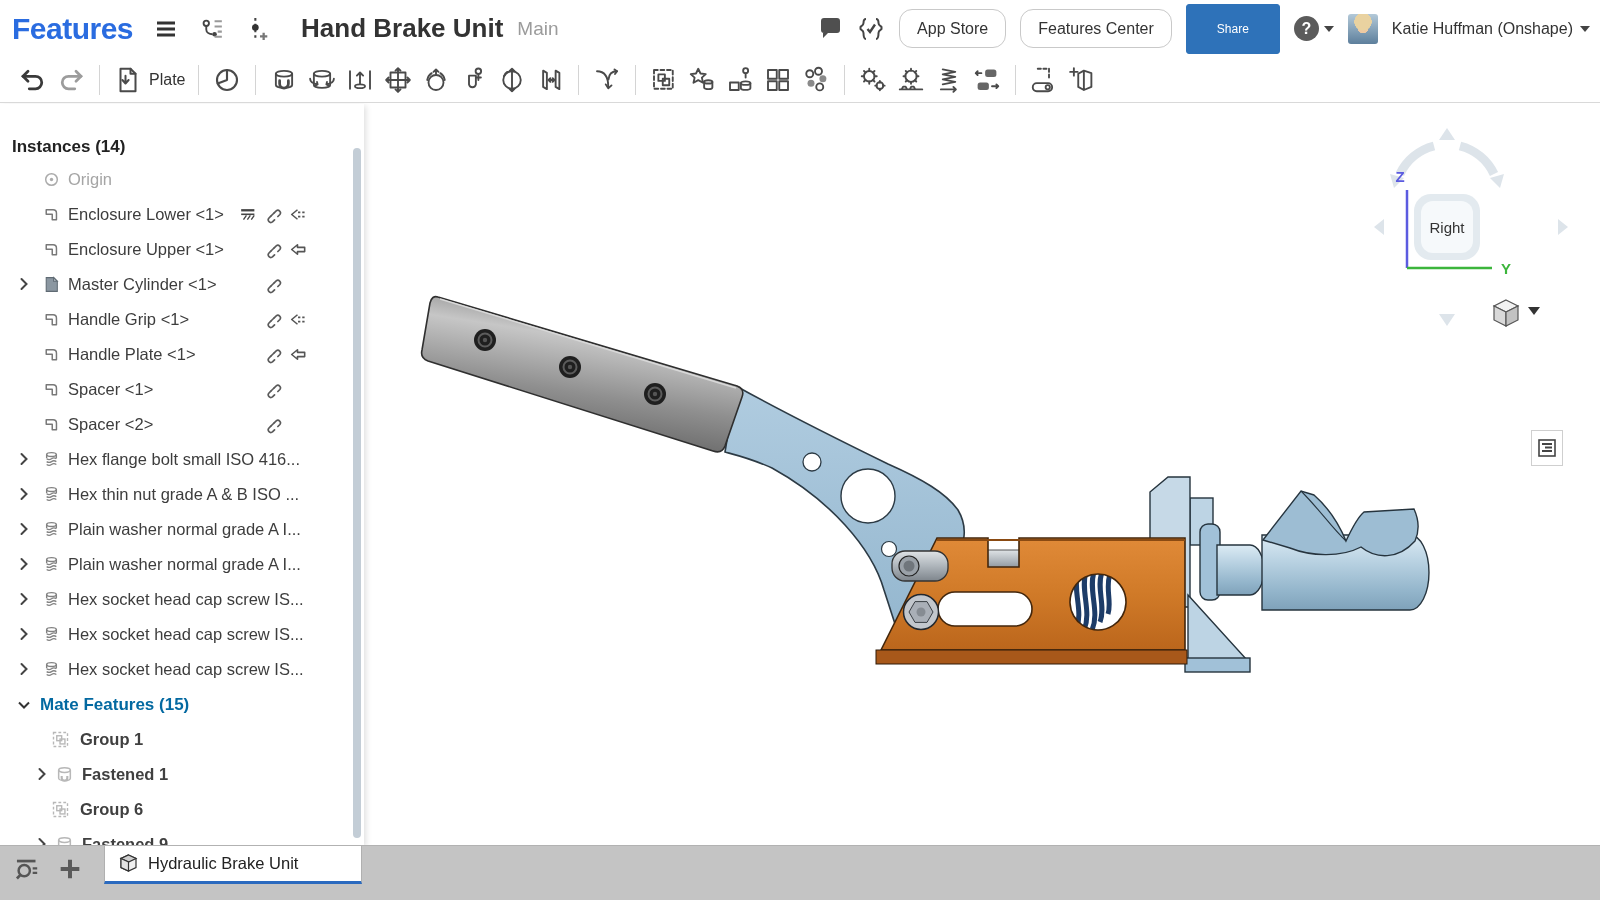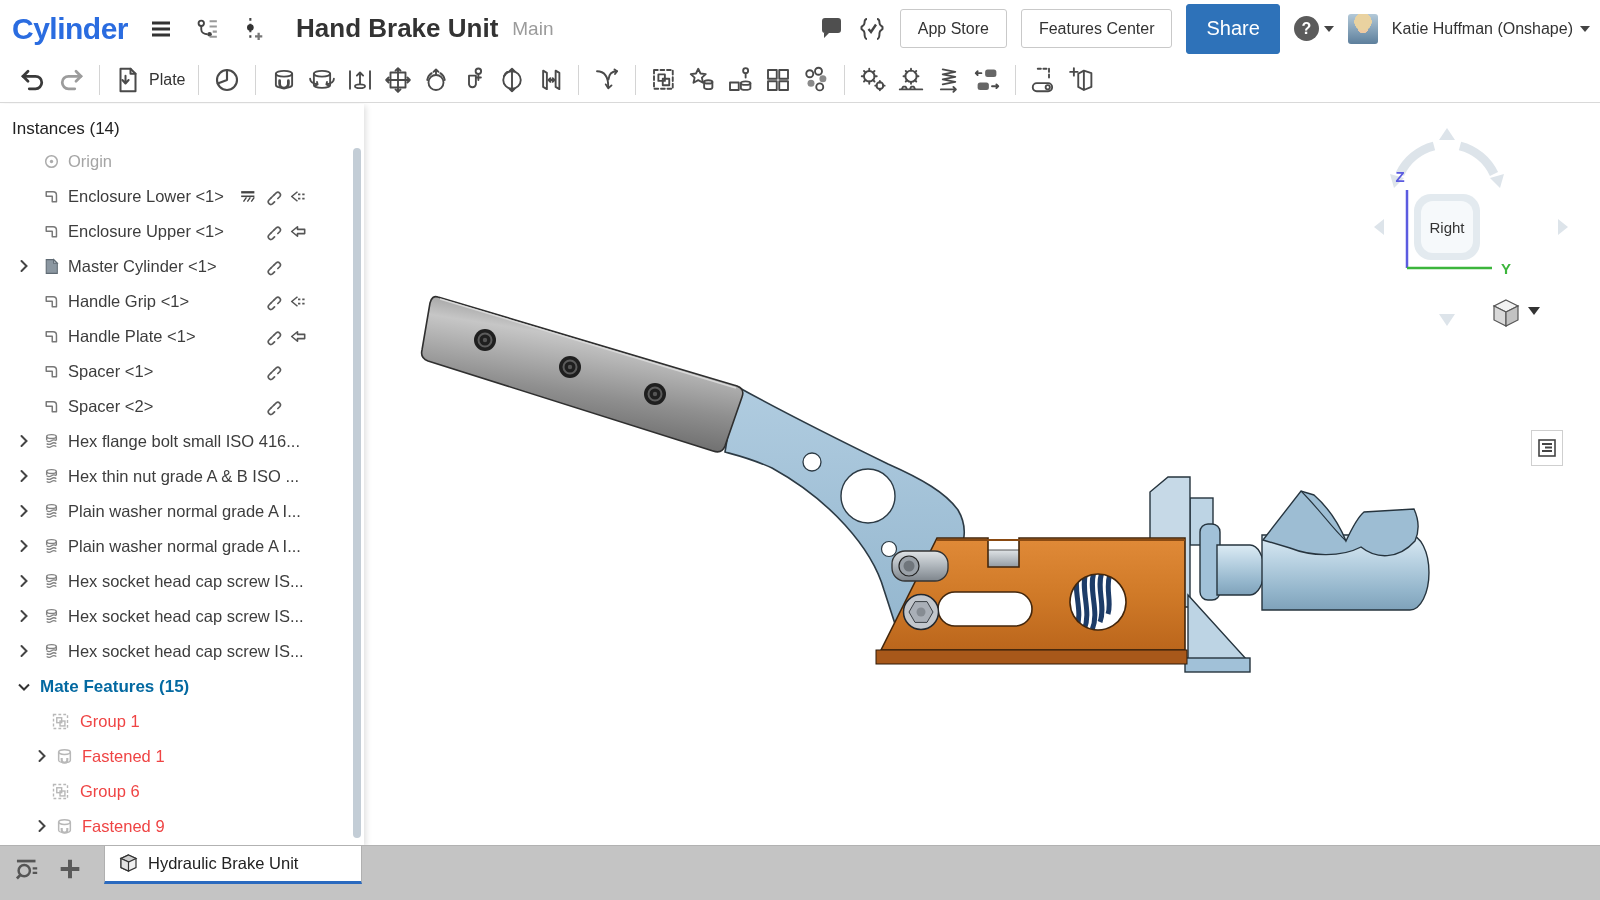--- a/index.html
+++ b/index.html
@@ -13,25 +13,25 @@
     --spring-navy:#1d3c68;
   }
   
   .header{position:absolute;top:0;left:0;width:1600px;height:57px;background:#fff;
     display:flex;align-items:center;z-index:10;}
   .logo{font-size:30px;font-weight:bold;color:var(--logo-blue);margin-left:12px;letter-spacing:-.5px;}
   .hicon{margin-left:20px;display:flex;align-items:center;cursor:pointer;}
   .doc-title{font-size:26px;font-weight:bold;color:#333;margin-left:28px;white-space:nowrap;}
   .workspace{font-size:19px;color:#9b9b9b;margin-left:14px;margin-top:0;}
   .header-right{position:absolute;right:10px;top:0;height:57px;display:flex;align-items:center;gap:14px;}
-  .hbtn{height:39px;background:#fff;border:1px solid #c9c9c9;border-radius:3px;
+  .hbtn{height:39px;background:#fff;border:1px solid #c9c9c9;border-radius:13px;
     font-size:16px;color:#333;padding:0 17px;display:flex;align-items:center;cursor:pointer;
     font-family:"Liberation Sans",sans-serif;}
   .share-btn{height:50px;background:var(--share-blue);border:1px solid var(--share-blue);
-    border-radius:3px;color:#fff;font-size:20px;padding:0 19px;display:flex;align-items:center;cursor:pointer;}
+    border-radius:3px;color:#fff;font-size:12px;padding:0 30px;display:flex;align-items:center;cursor:pointer;}
   .help-wrap{display:flex;align-items:center;gap:5px;cursor:pointer;}
   .help-circle{width:25px;height:25px;border-radius:50%;background:#5b5b5b;color:#fff;
     font-size:16px;font-weight:bold;display:flex;align-items:center;justify-content:center;}
   .caret{width:0;height:0;border-left:5px solid transparent;border-right:5px solid transparent;
     border-top:6px solid #444;}
   .avatar{width:30px;height:30px;border-radius:3px;
     background:
       radial-gradient(circle at 50% 26%, #e9d2a0 0 32%, rgba(0,0,0,0) 33%),
       radial-gradient(circle at 50% 46%, #eec9a2 0 24%, rgba(0,0,0,0) 25%),
       linear-gradient(#b3c9d8, #5d7f9c);}
@@ -44,35 +44,35 @@
   .tbtn span{font-size:16px;color:#333;}
   .tdiv{width:1px;height:30px;background:#d4d4d4;margin:0 9px;}
   
   .model-svg{position:absolute;top:104px;left:0;z-index:1;}
   .viewcube{position:absolute;top:118px;left:1368px;z-index:2;}
   .flyout-btn{position:absolute;top:430px;left:1531px;width:32px;height:36px;background:#fff;
     border:1px solid #cfcfcf;display:flex;align-items:center;justify-content:center;cursor:pointer;z-index:2;}
   
   .sidebar{position:absolute;top:104px;left:0;width:364px;height:741px;background:#fff;z-index:5;
     box-shadow:2px 2px 6px rgba(0,0,0,.13);overflow:hidden;}
-  .panel-header{font-size:17px;font-weight:normal;color:#222;padding:15px 0 6px 12px;height:40px;}
+  .panel-header{font-size:17px;font-weight:bold;color:#222;padding:15px 0 6px 12px;height:40px;margin-top:18px;}
   .row{position:relative;height:35px;display:flex;align-items:center;cursor:pointer;}
   .row .chev{position:absolute;left:15px;top:8px;width:18px;height:18px;}
   .row .ticon{position:absolute;left:42px;top:8px;width:19px;height:19px;}
   .row .lbl{position:absolute;left:68px;font-size:16.5px;color:#3d3d3d;white-space:nowrap;}
   .row.gray .lbl{color:#a5a5a5;}
   .row .t-fixed{position:absolute;left:238px;top:8px;width:19px;height:19px;}
   .row .t-link{position:absolute;left:263px;top:8px;width:19px;height:19px;}
   .row .t-arrow{position:absolute;left:288px;top:8px;width:19px;height:19px;}
   .mate-header{position:relative;height:35px;display:flex;align-items:center;cursor:pointer;}
   .mate-header .chev{position:absolute;left:15px;top:9px;width:18px;height:18px;}
   .mate-header .lbl{position:absolute;left:40px;font-size:17px;font-weight:bold;color:#0369a1;}
   .row.mate .chev{left:33px;}
   .row.mate .ticon{left:54px;width:21px;height:21px;top:7px;}
-  .row.mate .lbl{left:82px;color:#ef4444;}
+  .row.mate .lbl{left:82px;color:#404040;font-weight:bold;}
   .row.mate.noexp .ticon{left:50px;}
   .row.mate.noexp .lbl{left:80px;}
   .scrollbar{position:absolute;right:3px;top:44px;width:8px;height:690px;background:#c3cdd6;border-radius:4px;}
   
   .bottombar{position:absolute;bottom:0;left:0;width:1600px;height:55px;background:#c4c4c4;z-index:6;
     border-top:1px solid #b2b2b2;display:flex;align-items:flex-start;}
   .fbtn{margin-top:6px;width:36px;height:34px;display:flex;align-items:center;justify-content:center;cursor:pointer;}
   .fbtn.search{margin-left:8px;}
   .fbtn.plus{margin-left:8px;}
   .tab{margin-left:16px;width:258px;height:38px;background:#fff;border-left:1px solid #b0b0b0;
@@ -216,21 +216,21 @@
 </svg>
 
 <div class="flyout-btn">
   <svg width="20" height="20" viewBox="0 0 20 20">
     <rect x="2" y="2" width="16" height="16" fill="none" stroke="#444" stroke-width="1.6"></rect>
     <path d="M5 6 h10 M8 9.5 h7 M5 13 h10" stroke="#444" stroke-width="1.8" fill="none"></path>
   </svg>
 </div>
 
 <div class="header">
-  <div class="logo">Cylinder</div>
+  <div class="logo">Features</div>
   <div class="hicon">
     <svg width="26" height="26" viewBox="0 0 26 26">
       <path d="M4 7 h18 M4 13 h18 M4 19 h18" stroke="#333" stroke-width="3" fill="none"></path>
     </svg>
   </div>
   <div class="hicon">
     <svg width="27" height="27" viewBox="0 0 26 26">
       <circle cx="7" cy="8" r="2.6" fill="none" stroke="#444" stroke-width="1.8"></circle>
       <path d="M7 10.5 V14 C7 17 10 18.5 13 18.5" fill="none" stroke="#444" stroke-width="1.8"></path>
       <circle cx="15" cy="18.5" r="2.2" fill="#444"></circle>

